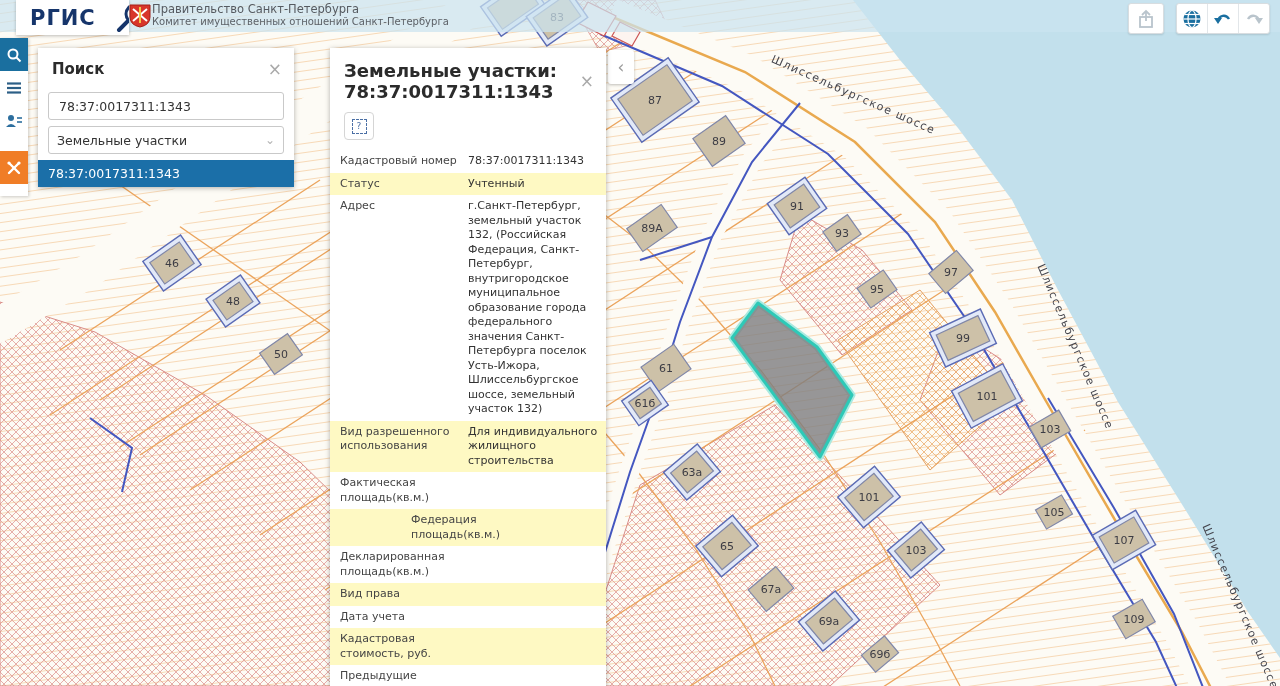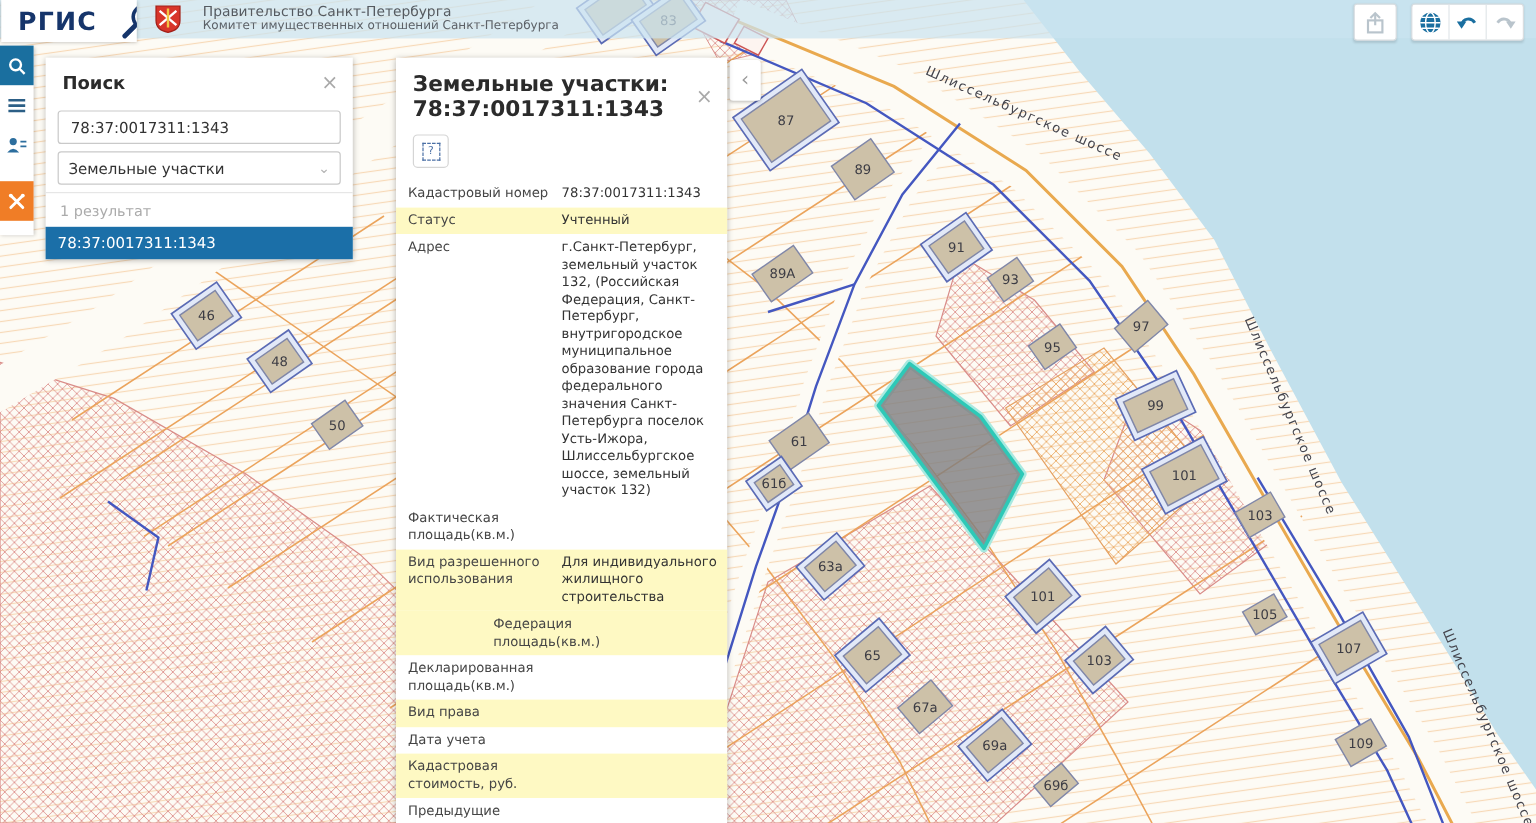--- a/index.html
+++ b/index.html
@@ -5,24 +5,24 @@
   html,body{margin:0;padding:0;}
   body{width:1280px;height:686px;position:relative;overflow:hidden;
        font-family:"DejaVu Sans","Liberation Sans",sans-serif;background:#fdfbf5;}
   #map-svg{position:absolute;left:0;top:0;z-index:0;}
   .street{font-size:11px;letter-spacing:1.3px;fill:#44444c;}
   .bnum{font-size:11px;fill:#3c3c44;text-anchor:middle;}
 
   
   #header-bar{position:absolute;left:0;top:0;width:1280px;height:32px;
       background:rgba(203,227,240,0.72);z-index:3;}
-  #logo-card{position:absolute;left:1px;top:0;width:113px;height:35px;background:#fff;
+  #logo-card{position:absolute;left:16px;top:0;width:113px;height:35px;background:#fff;
       box-shadow:0 1px 3px rgba(0,0,0,.25);z-index:4;display:flex;align-items:center;gap:28px;}
   #logo-text{font-size:21px;font-weight:bold;color:#16356b;margin-left:14px;letter-spacing:1px;}
-  #gov-block{position:absolute;left:128px;top:2px;z-index:4;display:flex;align-items:center;gap:17px;}
+  #gov-block{position:absolute;left:128px;top:2px;z-index:4;display:flex;align-items:center;gap:0;}
   #gov-lines{line-height:1.25;}
   .gov1{font-size:11.5px;color:#555a60;}
   .gov2{font-size:10px;color:#5c6167;}
 
   
   .tr-btn{position:absolute;top:3px;height:29px;background:#fff;border:1px solid #d8dde0;
       border-radius:3px;z-index:4;display:flex;align-items:center;justify-content:center;
       box-shadow:0 1px 2px rgba(0,0,0,.12);}
   #btn-export{left:1128px;width:34px;}
   #btn-group{left:1176px;width:92px;padding:0;}
@@ -353,21 +353,20 @@
     <span class="p-title">Поиск</span>
     <span class="p-close">×</span>
   </div>
   <div class="s-input">
     <input value="78:37:0017311:1343" style="">
   </div>
   <div class="s-select">
     <span>Земельные участки</span>
     <span class="chev">⌄</span>
   </div>
-  <div class="res-head">1 результат</div>
   <div class="res-item">78:37:0017311:1343</div>
 </div>
 
 <div class="panel" id="info-panel">
   <div class="p-head">
     <span class="p-title">Земельные участки: 78:37:0017311:1343</span>
     <span class="p-close">×</span>
   </div>
   <div class="q-btn">
     <span class="q-glyph">?</span>
@@ -378,28 +377,28 @@
         <div class="ival">78:37:0017311:1343</div>
       </div>
       <div class="irow alt">
         <div class="ilabel">Статус</div>
         <div class="ival">Учтенный</div>
       </div>
       <div class="irow">
         <div class="ilabel">Адрес</div>
         <div class="ival">г.Санкт-Петербург, земельный участок 132, (Российская Федерация, Санкт-Петербург, внутригородское муниципальное образование города федерального значения Санкт-Петербурга поселок Усть-Ижора, Шлиссельбургское шоссе, земельный участок 132)</div>
       </div>
-      <div class="irow">
-        <div class="ilabel">Фактическая площадь(кв.м.)</div>
-        <div class="ival"></div>
-      </div>
       <div class="irow alt">
         <div class="ilabel">Вид разрешенного использования</div>
         <div class="ival">Для индивидуального жилищного строительства</div>
       </div>
+      <div class="irow">
+        <div class="ilabel">Фактическая площадь(кв.м.)</div>
+        <div class="ival"></div>
+      </div>
       <div class="irow alt">
         <div class="ilabel">Федерация площадь(кв.м.)</div>
       </div>
       <div class="irow">
         <div class="ilabel">Декларированная площадь(кв.м.)</div>
         <div class="ival"></div>
       </div>
       <div class="irow alt">
         <div class="ilabel">Вид права</div>
         <div class="ival"></div>

